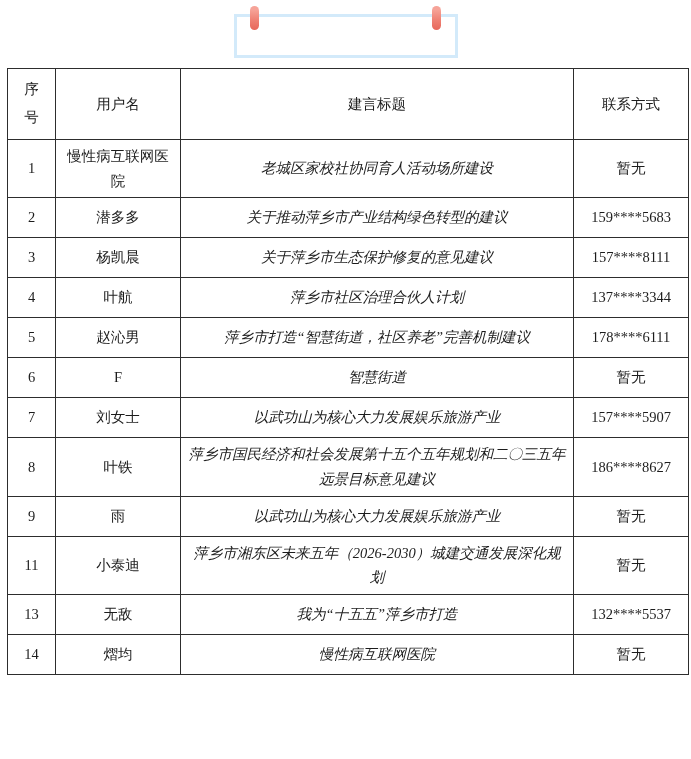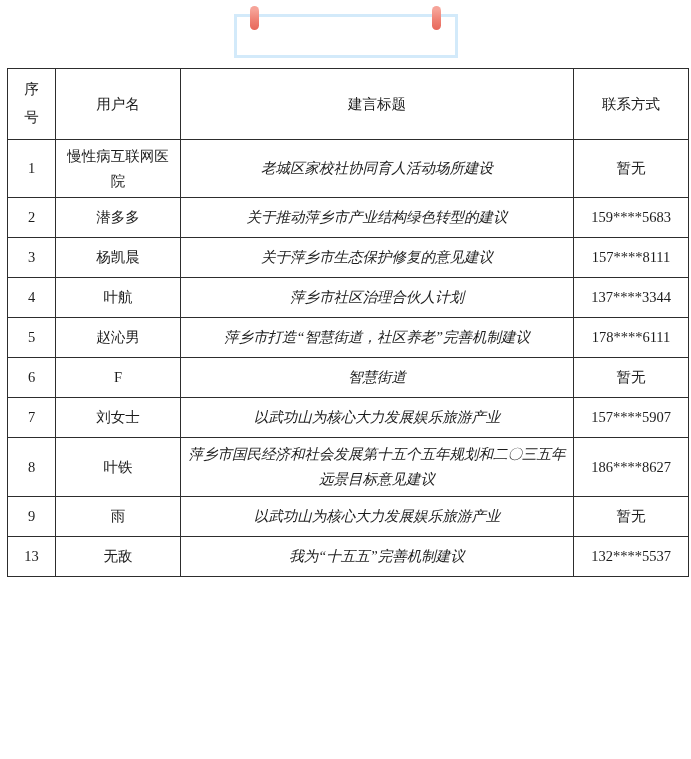--- a/index.html
+++ b/index.html
@@ -140,19 +140,31 @@
         <td class="cell-title">萍乡市国民经济和社会发展第十五个五年规划和二〇三五年远景目标意见建议</td>
         <td class="cell-contact">186****8627</td>
       </tr>
       <tr>
         <td class="cell-no">9</td>
         <td class="cell-user">雨</td>
         <td class="cell-title">以武功山为核心大力发展娱乐旅游产业</td>
         <td class="cell-contact">暂无</td>
       </tr>
       <tr>
+        <td class="cell-no">11</td>
+        <td class="cell-user">小泰迪</td>
+        <td class="cell-title">萍乡市湘东区未来五年（2026-2030）城建交通发展深化规划</td>
+        <td class="cell-contact">暂无</td>
+      </tr>
+      <tr>
         <td class="cell-no">13</td>
         <td class="cell-user">无敌</td>
-        <td class="cell-title">我为“十五五”完善机制建议</td>
+        <td class="cell-title">我为“十五五”萍乡市打造</td>
         <td class="cell-contact">132****5537</td>
+      </tr>
+      <tr>
+        <td class="cell-no">14</td>
+        <td class="cell-user">熠均</td>
+        <td class="cell-title">慢性病互联网医院</td>
+        <td class="cell-contact">暂无</td>
       </tr>
     </tbody>
 </table>
 
 </body></html>

